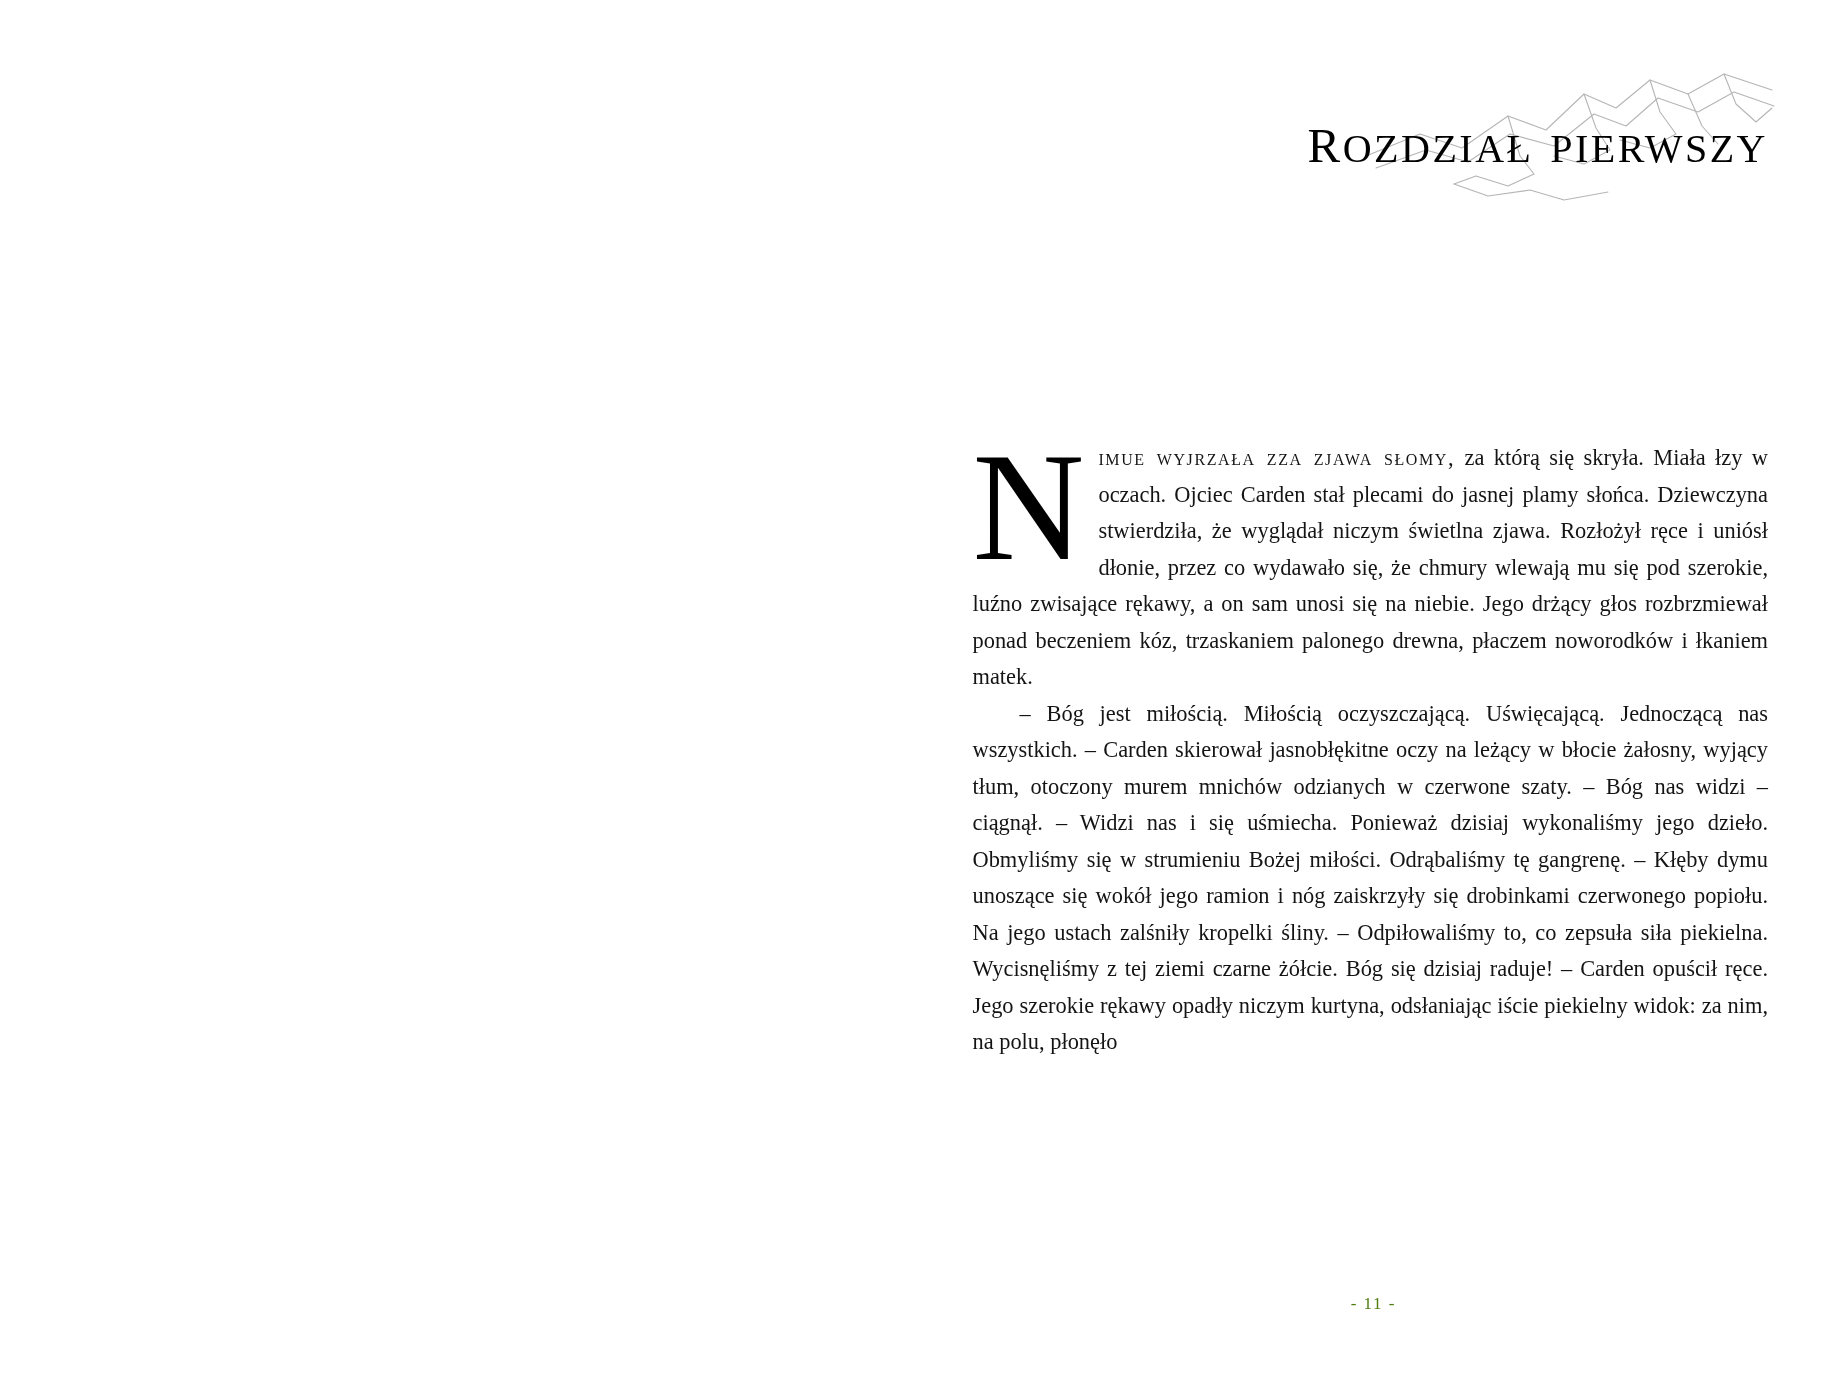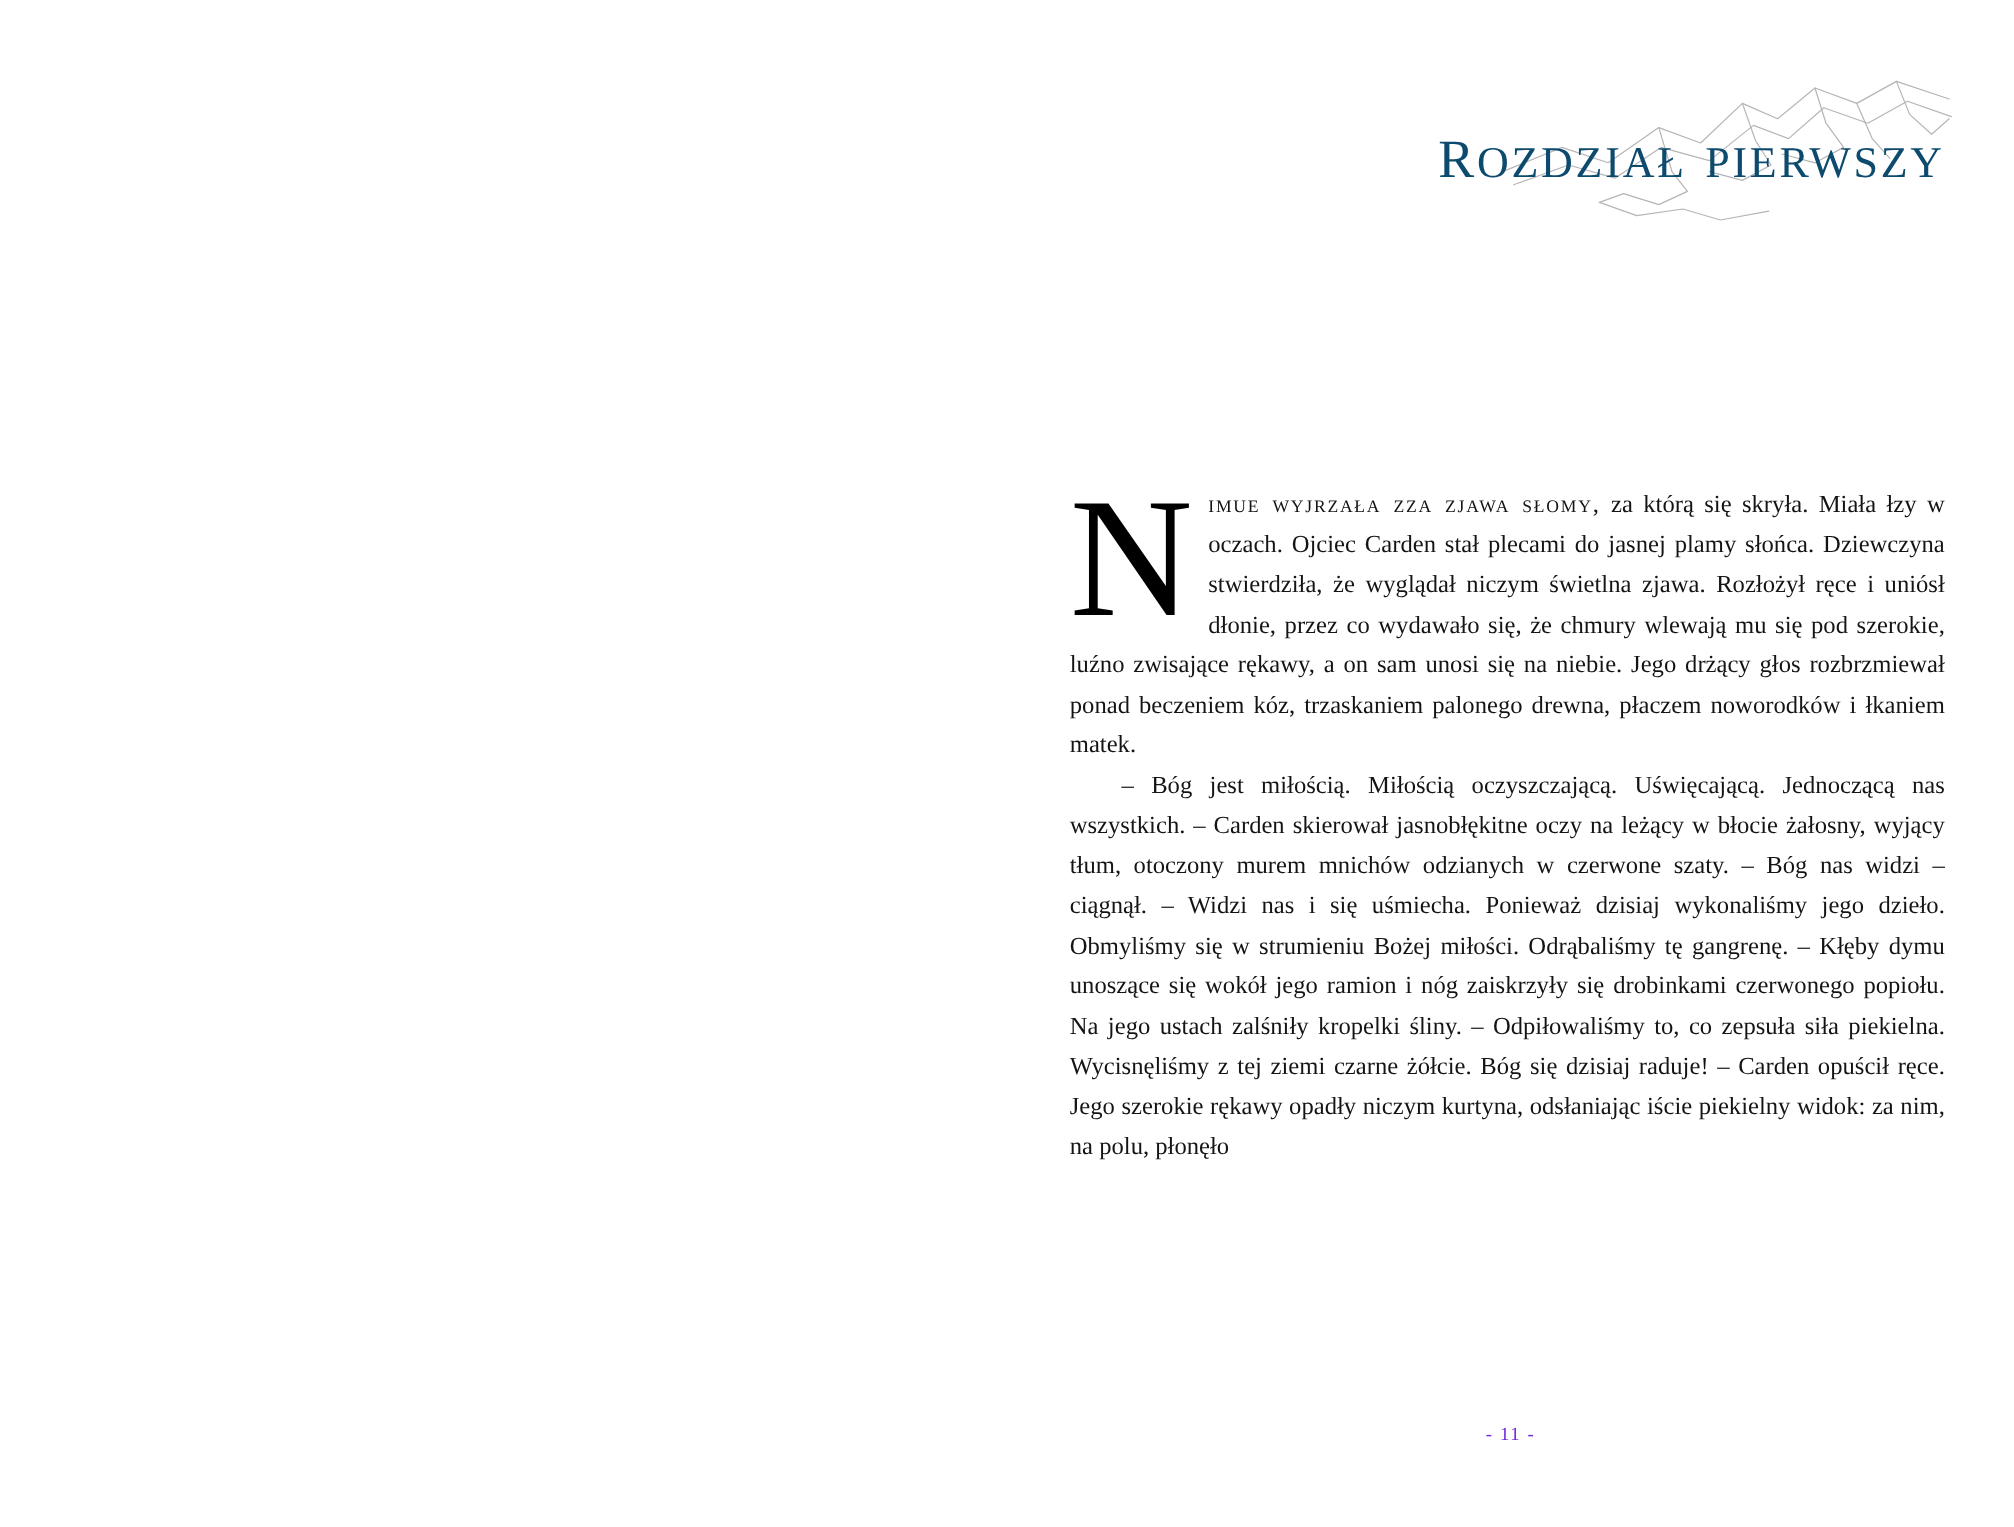--- a/index.html
+++ b/index.html
@@ -42,21 +42,21 @@
     position: absolute;
     right: 0;
     top: 22px;
     font-family: "Liberation Serif", serif;
     font-size: 57px;
     line-height: 1;
     letter-spacing: 2.5px;
     font-variant: small-caps;
     text-transform: lowercase;
     white-space: nowrap;
-    color: #0c4a6e;
+    color: #000000;
   }
   .chapter-title::first-letter {
     font-size: 1.22em;
   }
   .deco-sketch {
     position: absolute;
     right: -10px;
     top: -18px;
     width: 420px;
     height: 150px;
@@ -102,21 +102,21 @@
 
   
   .folio {
     position: absolute;
     bottom: 74px;
     left: 0;
     right: 0;
     text-align: center;
     font-size: 17px;
     letter-spacing: 1.5px;
-    color: #6d28d9;
+    color: #4d7c0f;
   }
 </style>
 </head>
 <body>
 
 <div class="spread">
 
   <div class="page page-left"></div>
 
   <div class="page page-right">

